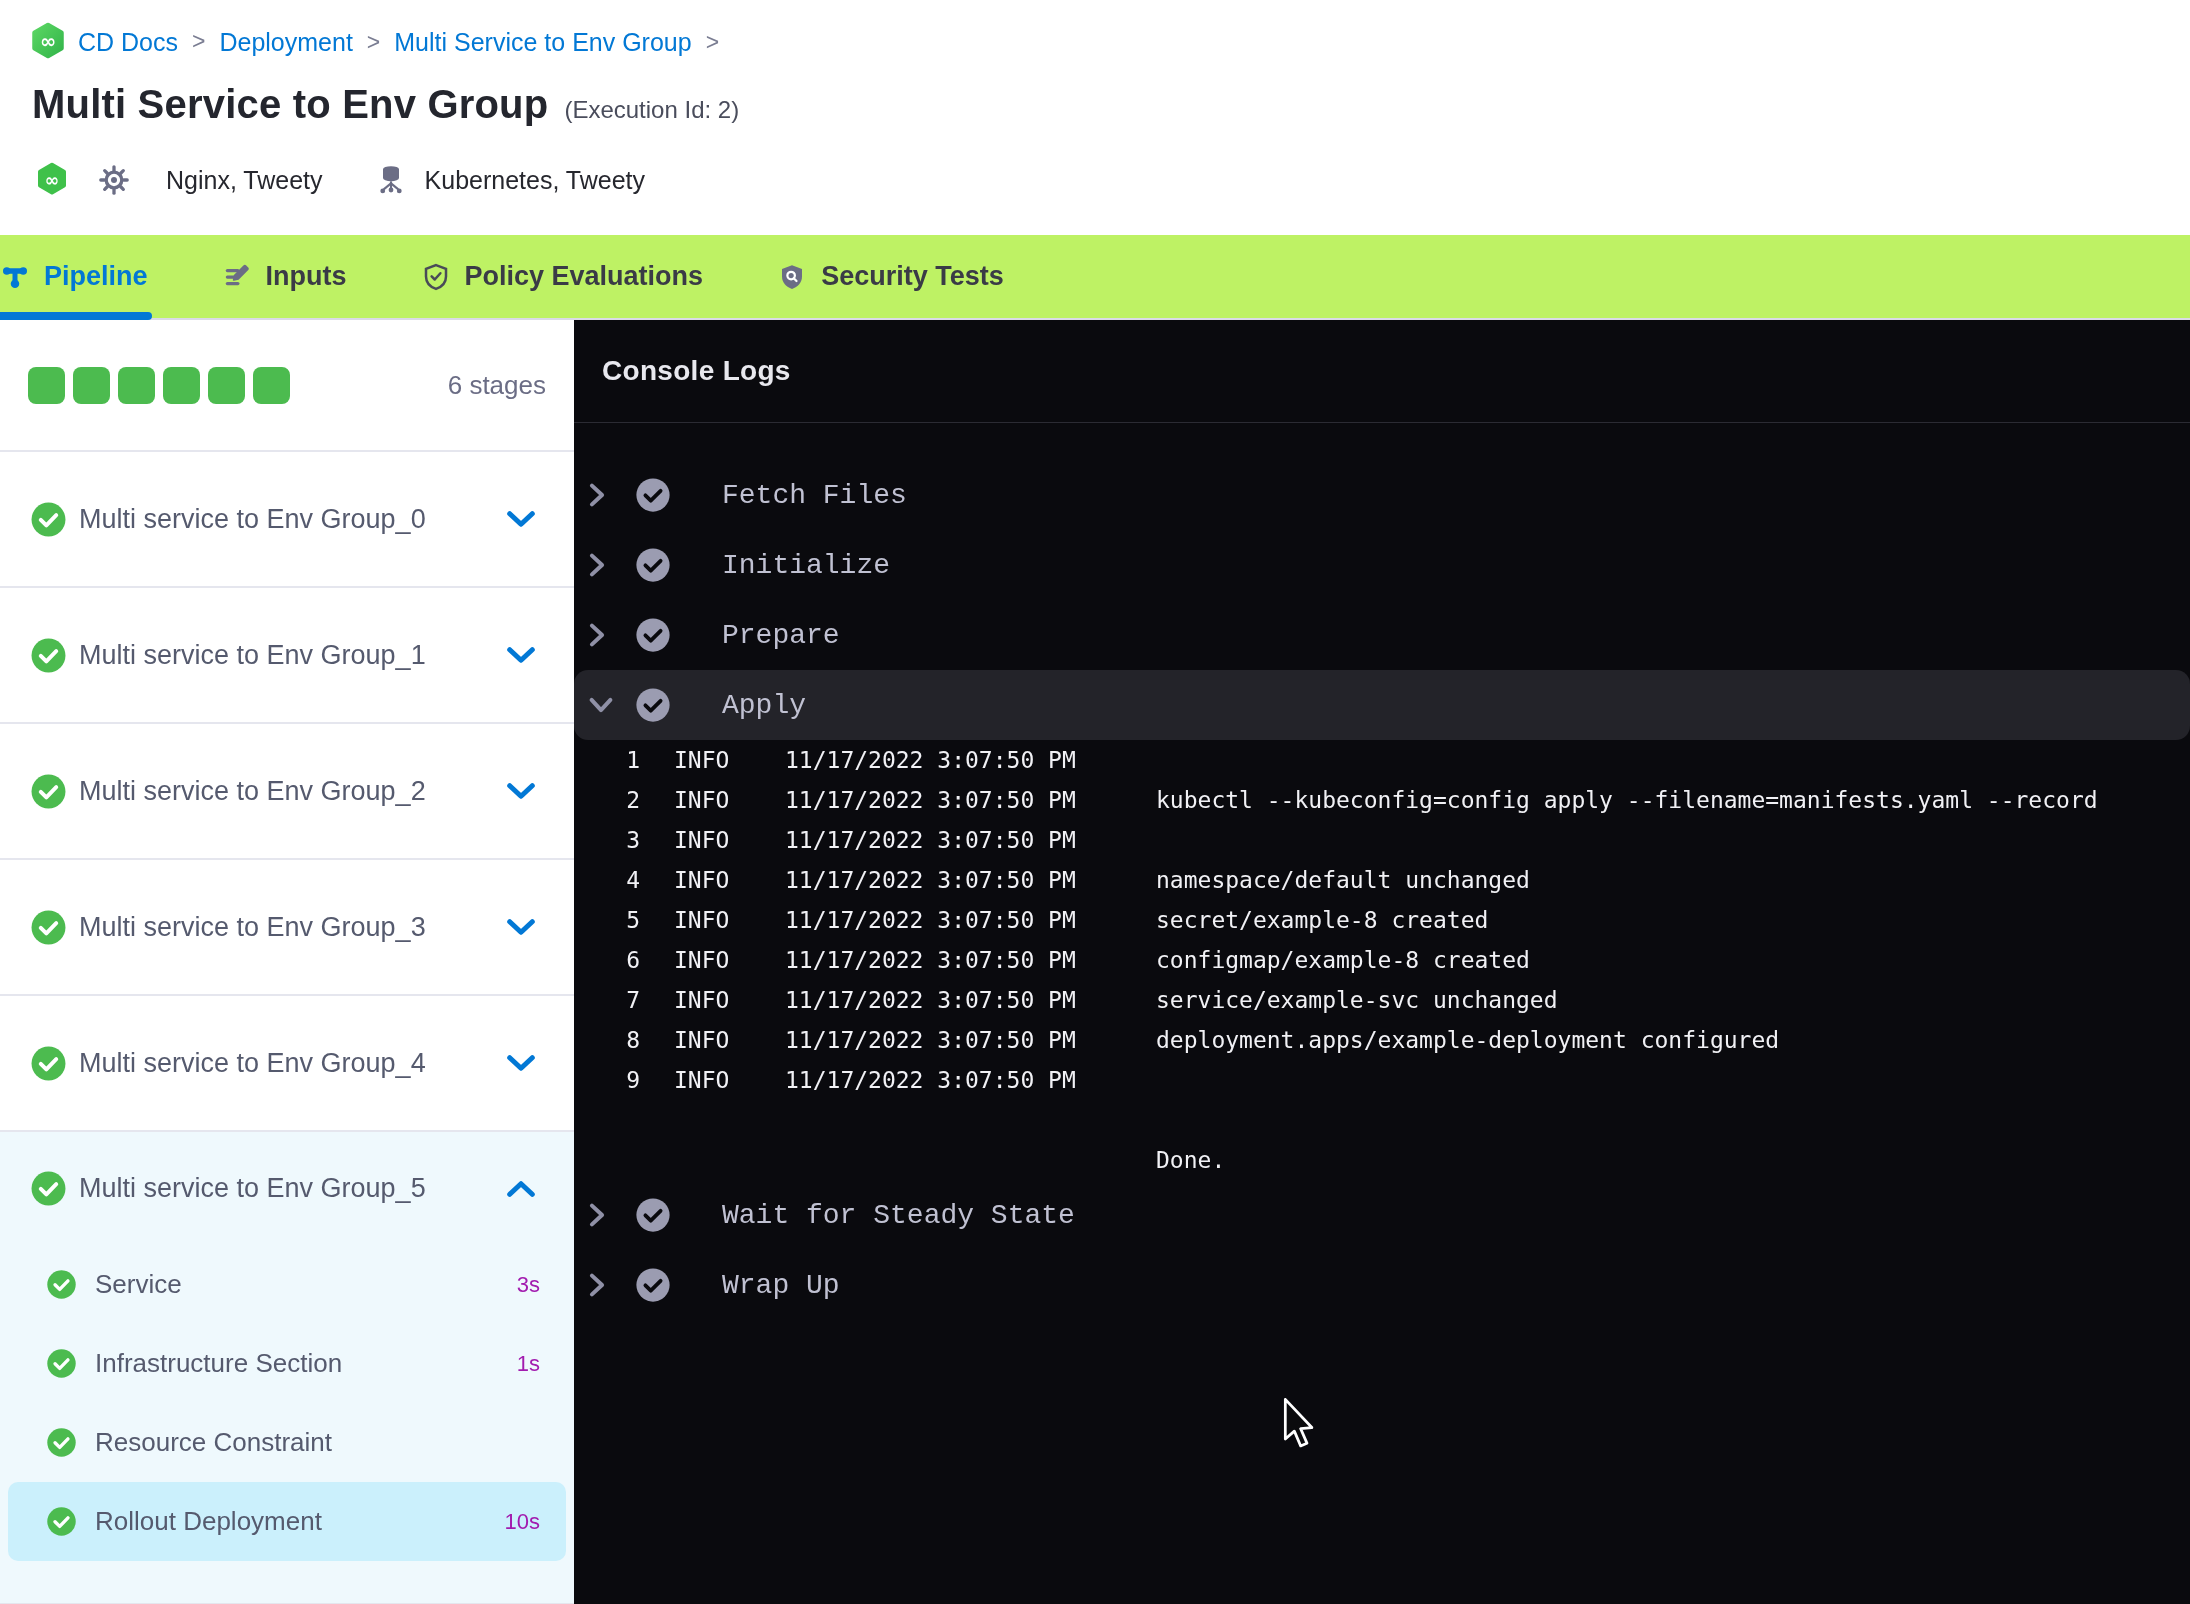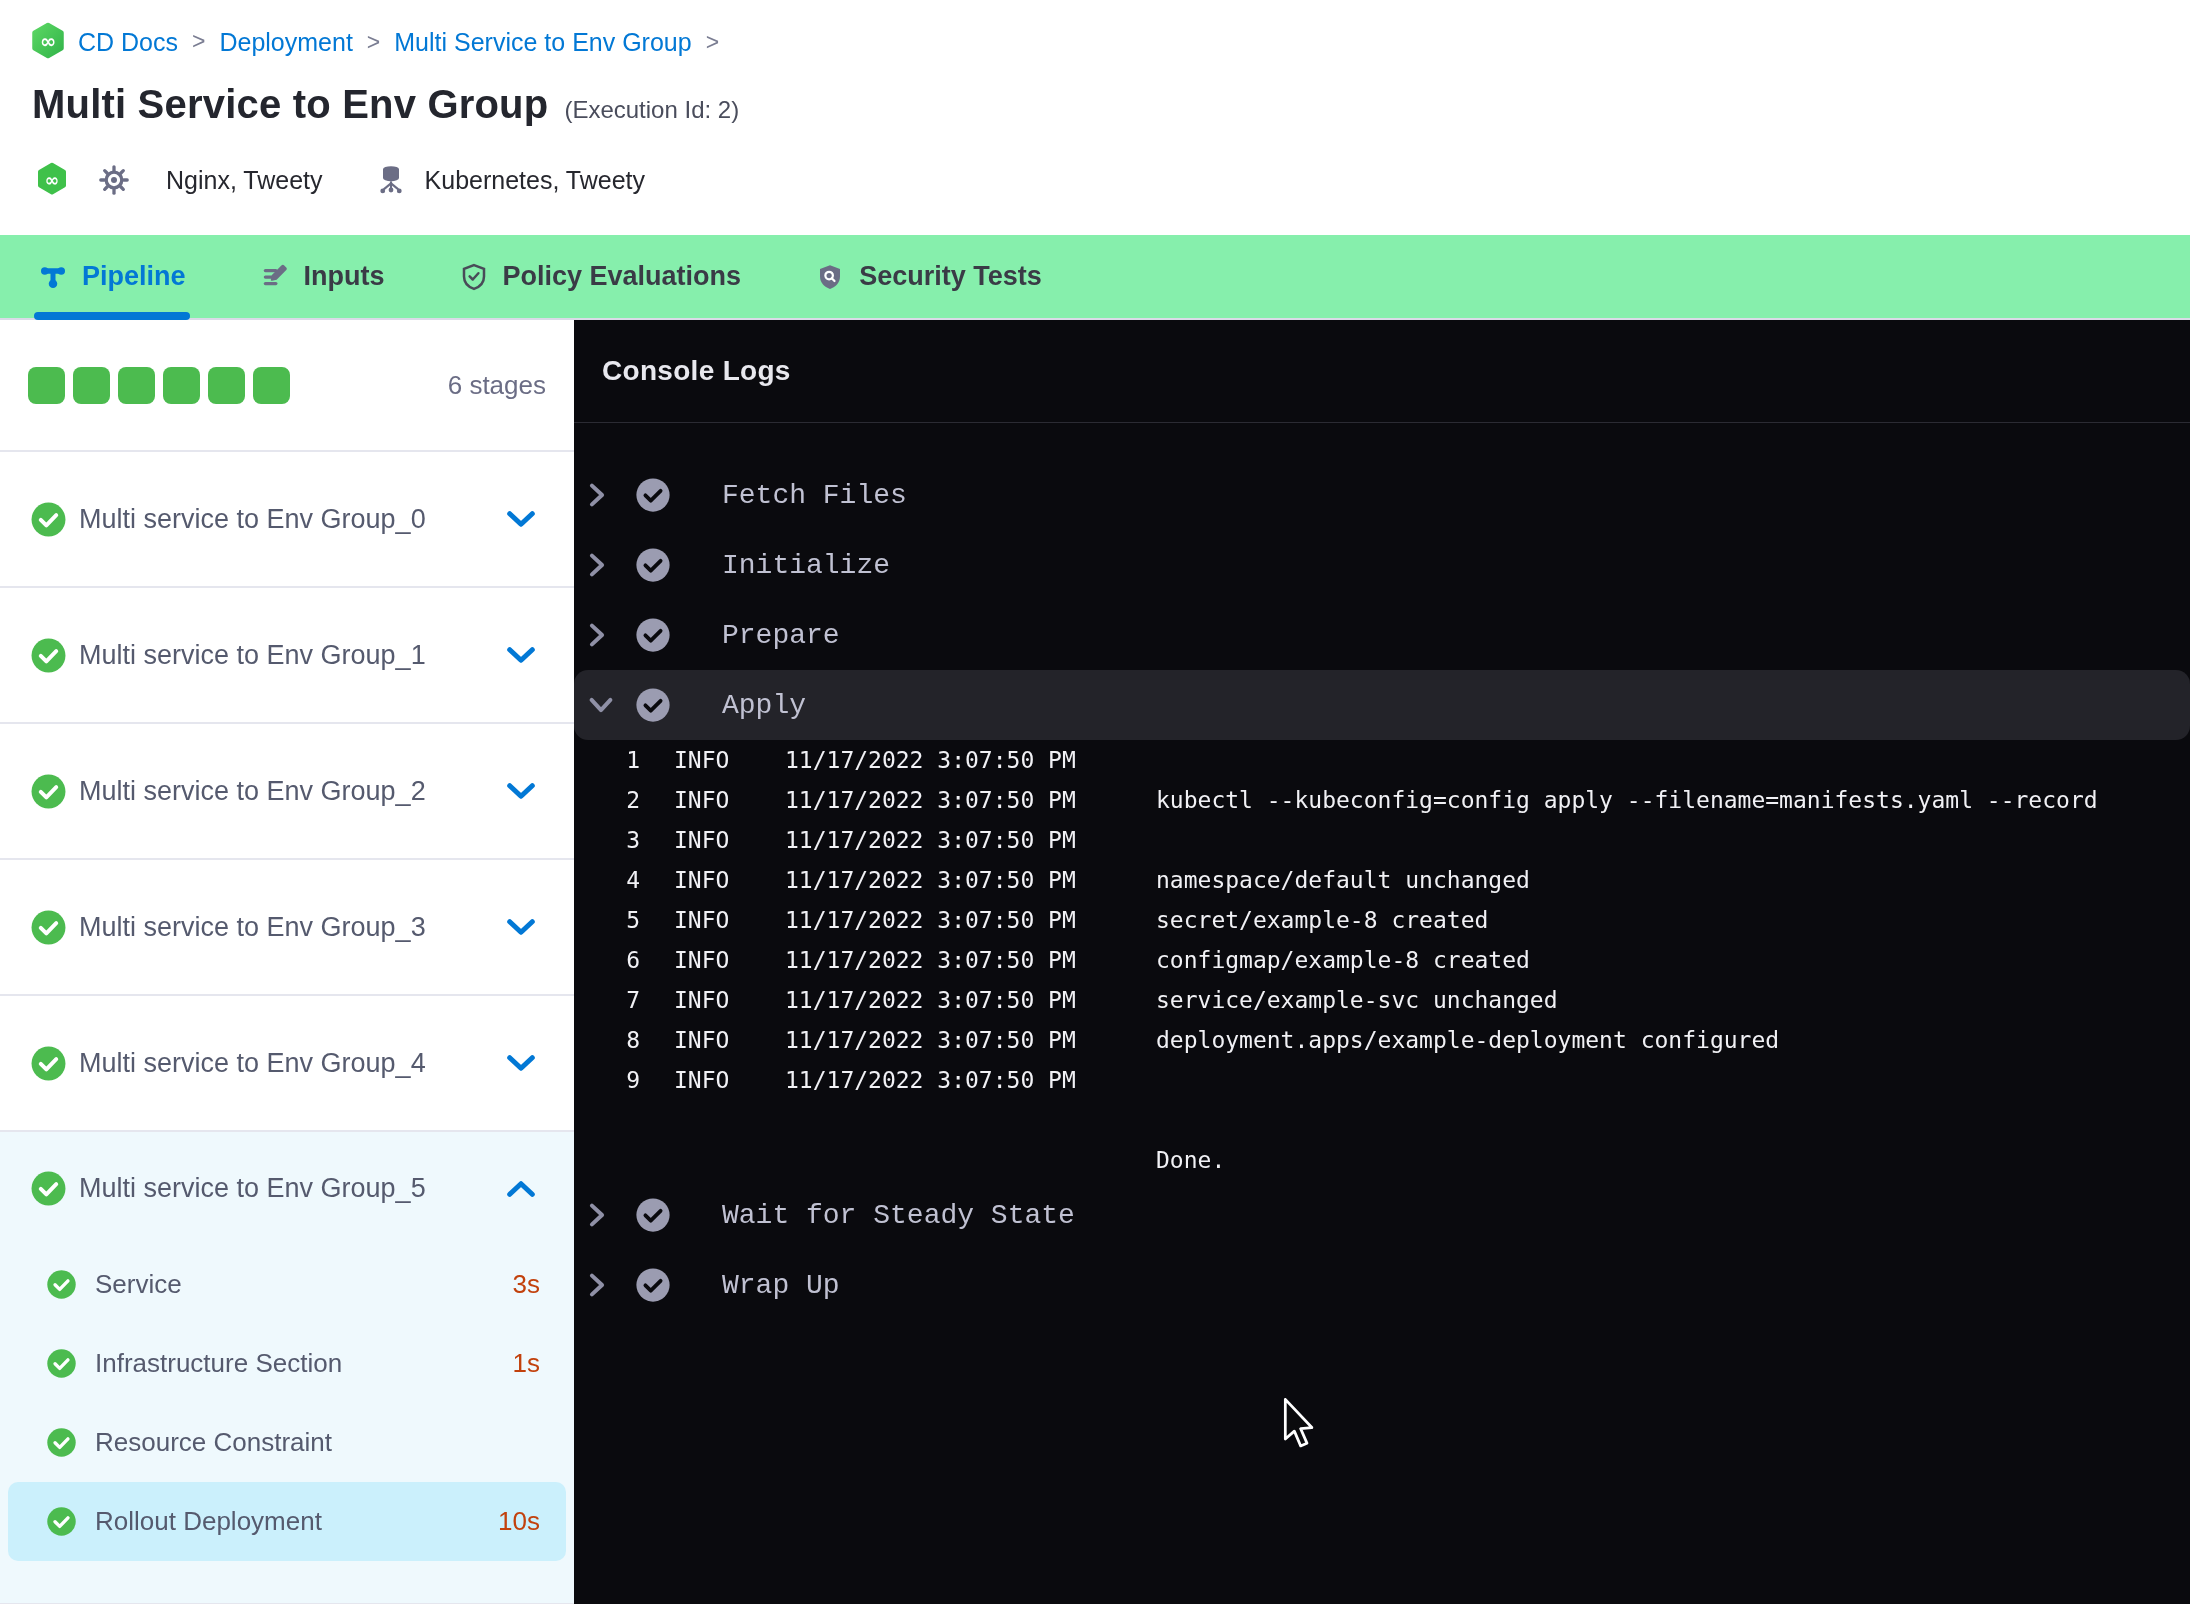--- a/index.html
+++ b/index.html
@@ -13,22 +13,22 @@
   .crumb { color:var(--primary-blue,#0278D5); font-size:25px; font-weight:500; cursor:pointer; }
   .crumb-sep { color:#7A7D92; font-size:23px; font-weight:500; padding:0 2px; }
   .title-row { position:absolute; left:32px; top:82px; display:flex; align-items:baseline; gap:16px; }
   .pg-title { font-size:40px; font-weight:700; color:var(--title-text,#24262E); letter-spacing:.2px; }
   .exec-id { font-size:24px; color:#4A4D5C; }
   .svc-row { position:absolute; left:36px; top:150px; height:60px; display:flex; align-items:center; }
   .svc-label { font-size:25px; font-weight:500; color:#26272E; }
   .icn { display:inline-flex; align-items:center; justify-content:center; }
 
   
-  .tabs { position:absolute; left:0; top:235px; width:100%; height:85px; background:#86efac;
-    border-bottom:2px solid #DADBE7; display:flex; align-items:center; padding-left:38px; gap:74px; }
+  .tabs { position:absolute; left:0; top:235px; width:100%; height:85px; background:#bef264;
+    border-bottom:2px solid #DADBE7; display:flex; align-items:center; gap:74px; }
   .tab { position:relative; height:100%; display:flex; align-items:center; gap:14px; cursor:pointer; }
   .tab-label { font-size:27px; font-weight:600; color:#3A3B46; }
   .tab.active .tab-label { color:var(--primary-blue,#0278D5); font-weight:700; }
   .tab.active::after { content:""; position:absolute; left:-4px; right:-4px; bottom:-2px;
     height:8px; border-radius:5px; background:var(--primary-blue,#0278D5); }
 
   
   .content { position:absolute; left:0; top:320px; width:100%; height:1284px; display:flex; }
   .sidebar { width:574px; height:100%; background:#fff; overflow:hidden; }
   .console { flex:1; height:100%; background:var(--console-bg,#0A0A0E); position:relative; overflow:hidden; }
@@ -44,21 +44,21 @@
   .stage-label { margin-left:12px; font-size:27px; font-weight:500; color:var(--stage-text,#555A6E);text-align:center; }
   .chev { position:absolute; right:38px; top:50%; transform:translateY(-50%); }
   .stage .chev-up { display:none; }
   .stage.expanded { background:var(--expanded-bg,#EFF9FD); padding-bottom:42px; }
   .stage.expanded .stage-head { height:113px; }
   .stage.expanded .chev-up { display:inline-flex; }
   .step { height:79px; margin:0 8px; padding-left:38px; padding-right:26px;
     display:flex; align-items:center; border-radius:10px; cursor:pointer; }
   .step.selected { background:var(--selected-step-bg,#CBF0FC); }
   .step-label { margin-left:18px; font-size:26px; font-weight:500; color:var(--stage-text,#555A6E); }
-  .step-duration { margin-left:auto; font-size:26px; color:#c2410c; }
+  .step-duration { margin-left:auto; font-size:22px; color:#a21caf; }
 
   
   .console-hd { height:103px; display:flex; align-items:center; padding-left:28px;
     border-bottom:1px solid var(--console-border,#2B2B33);text-align:right; }
   .console-title { font-size:28px; font-weight:700; color:#E8E8EE; letter-spacing:.3px; }
   .console-body { padding-top:37px; }
   .csec-head { position:relative; height:70px; display:flex; align-items:center; cursor:pointer; }
   .cchev { position:absolute; left:14px; top:50%; transform:translateY(-50%); }
   .csec .cchev-down { display:none; }
   .csec.expanded .cchev-down { display:inline-flex; }

